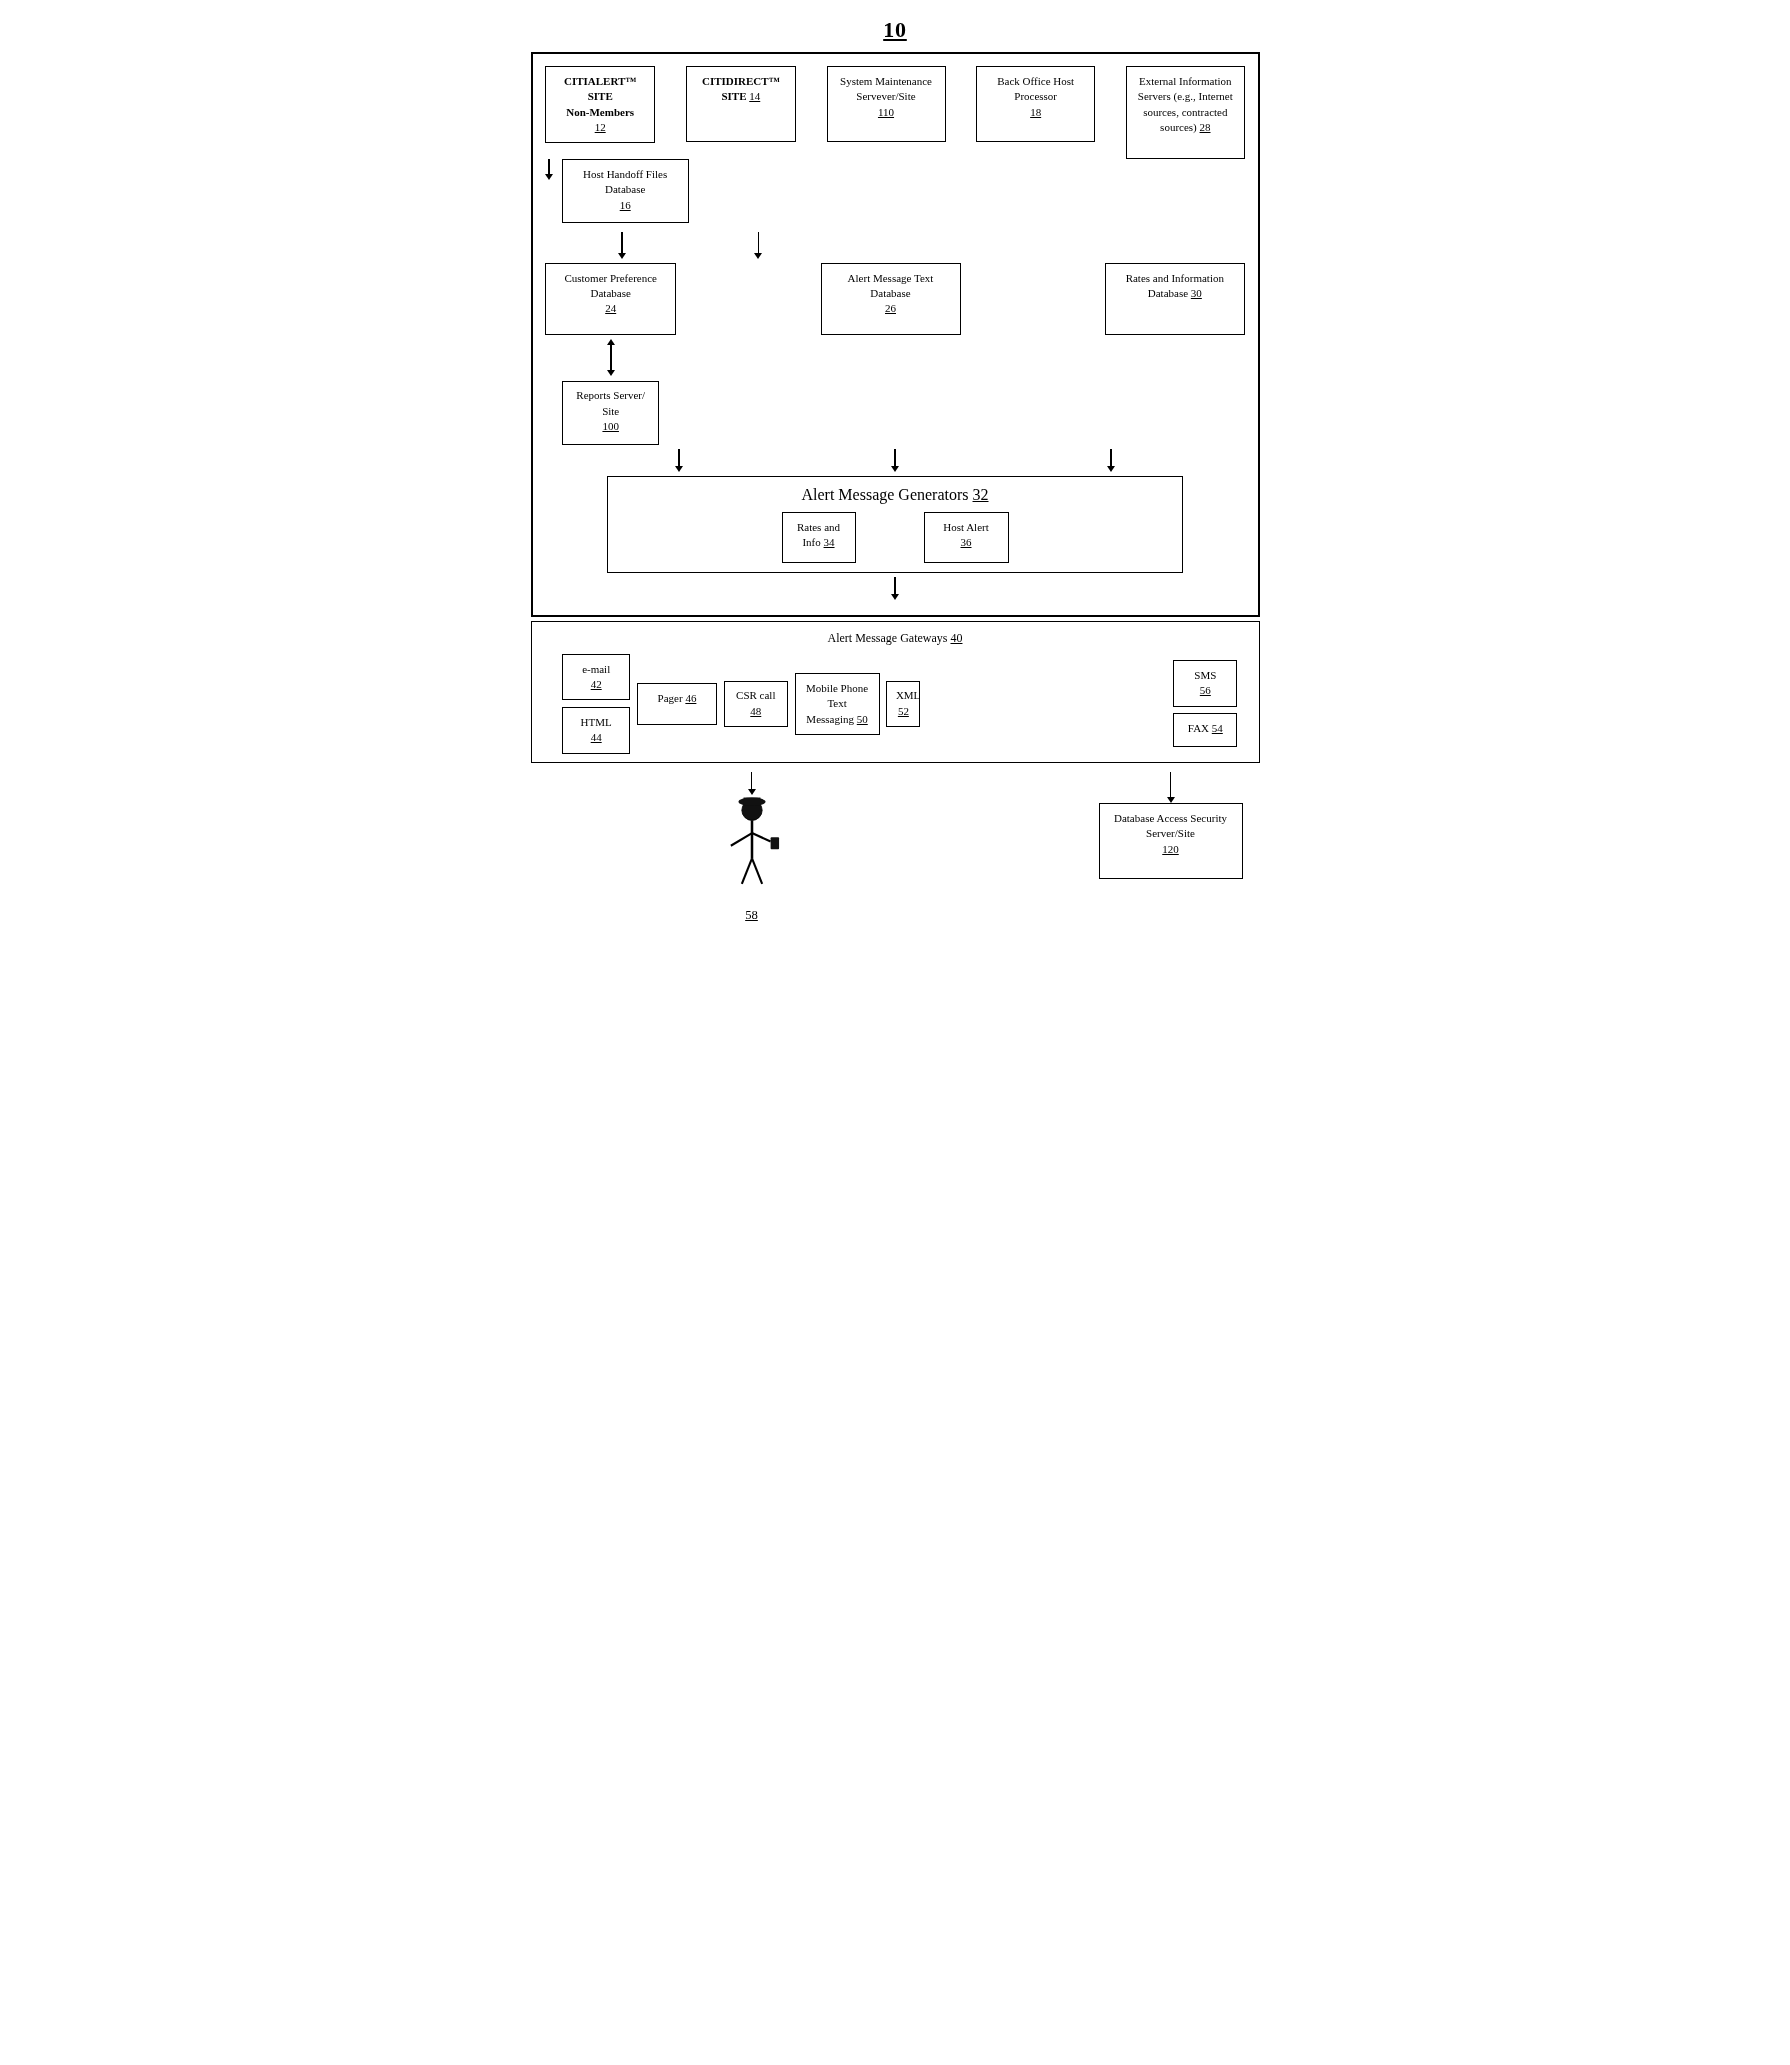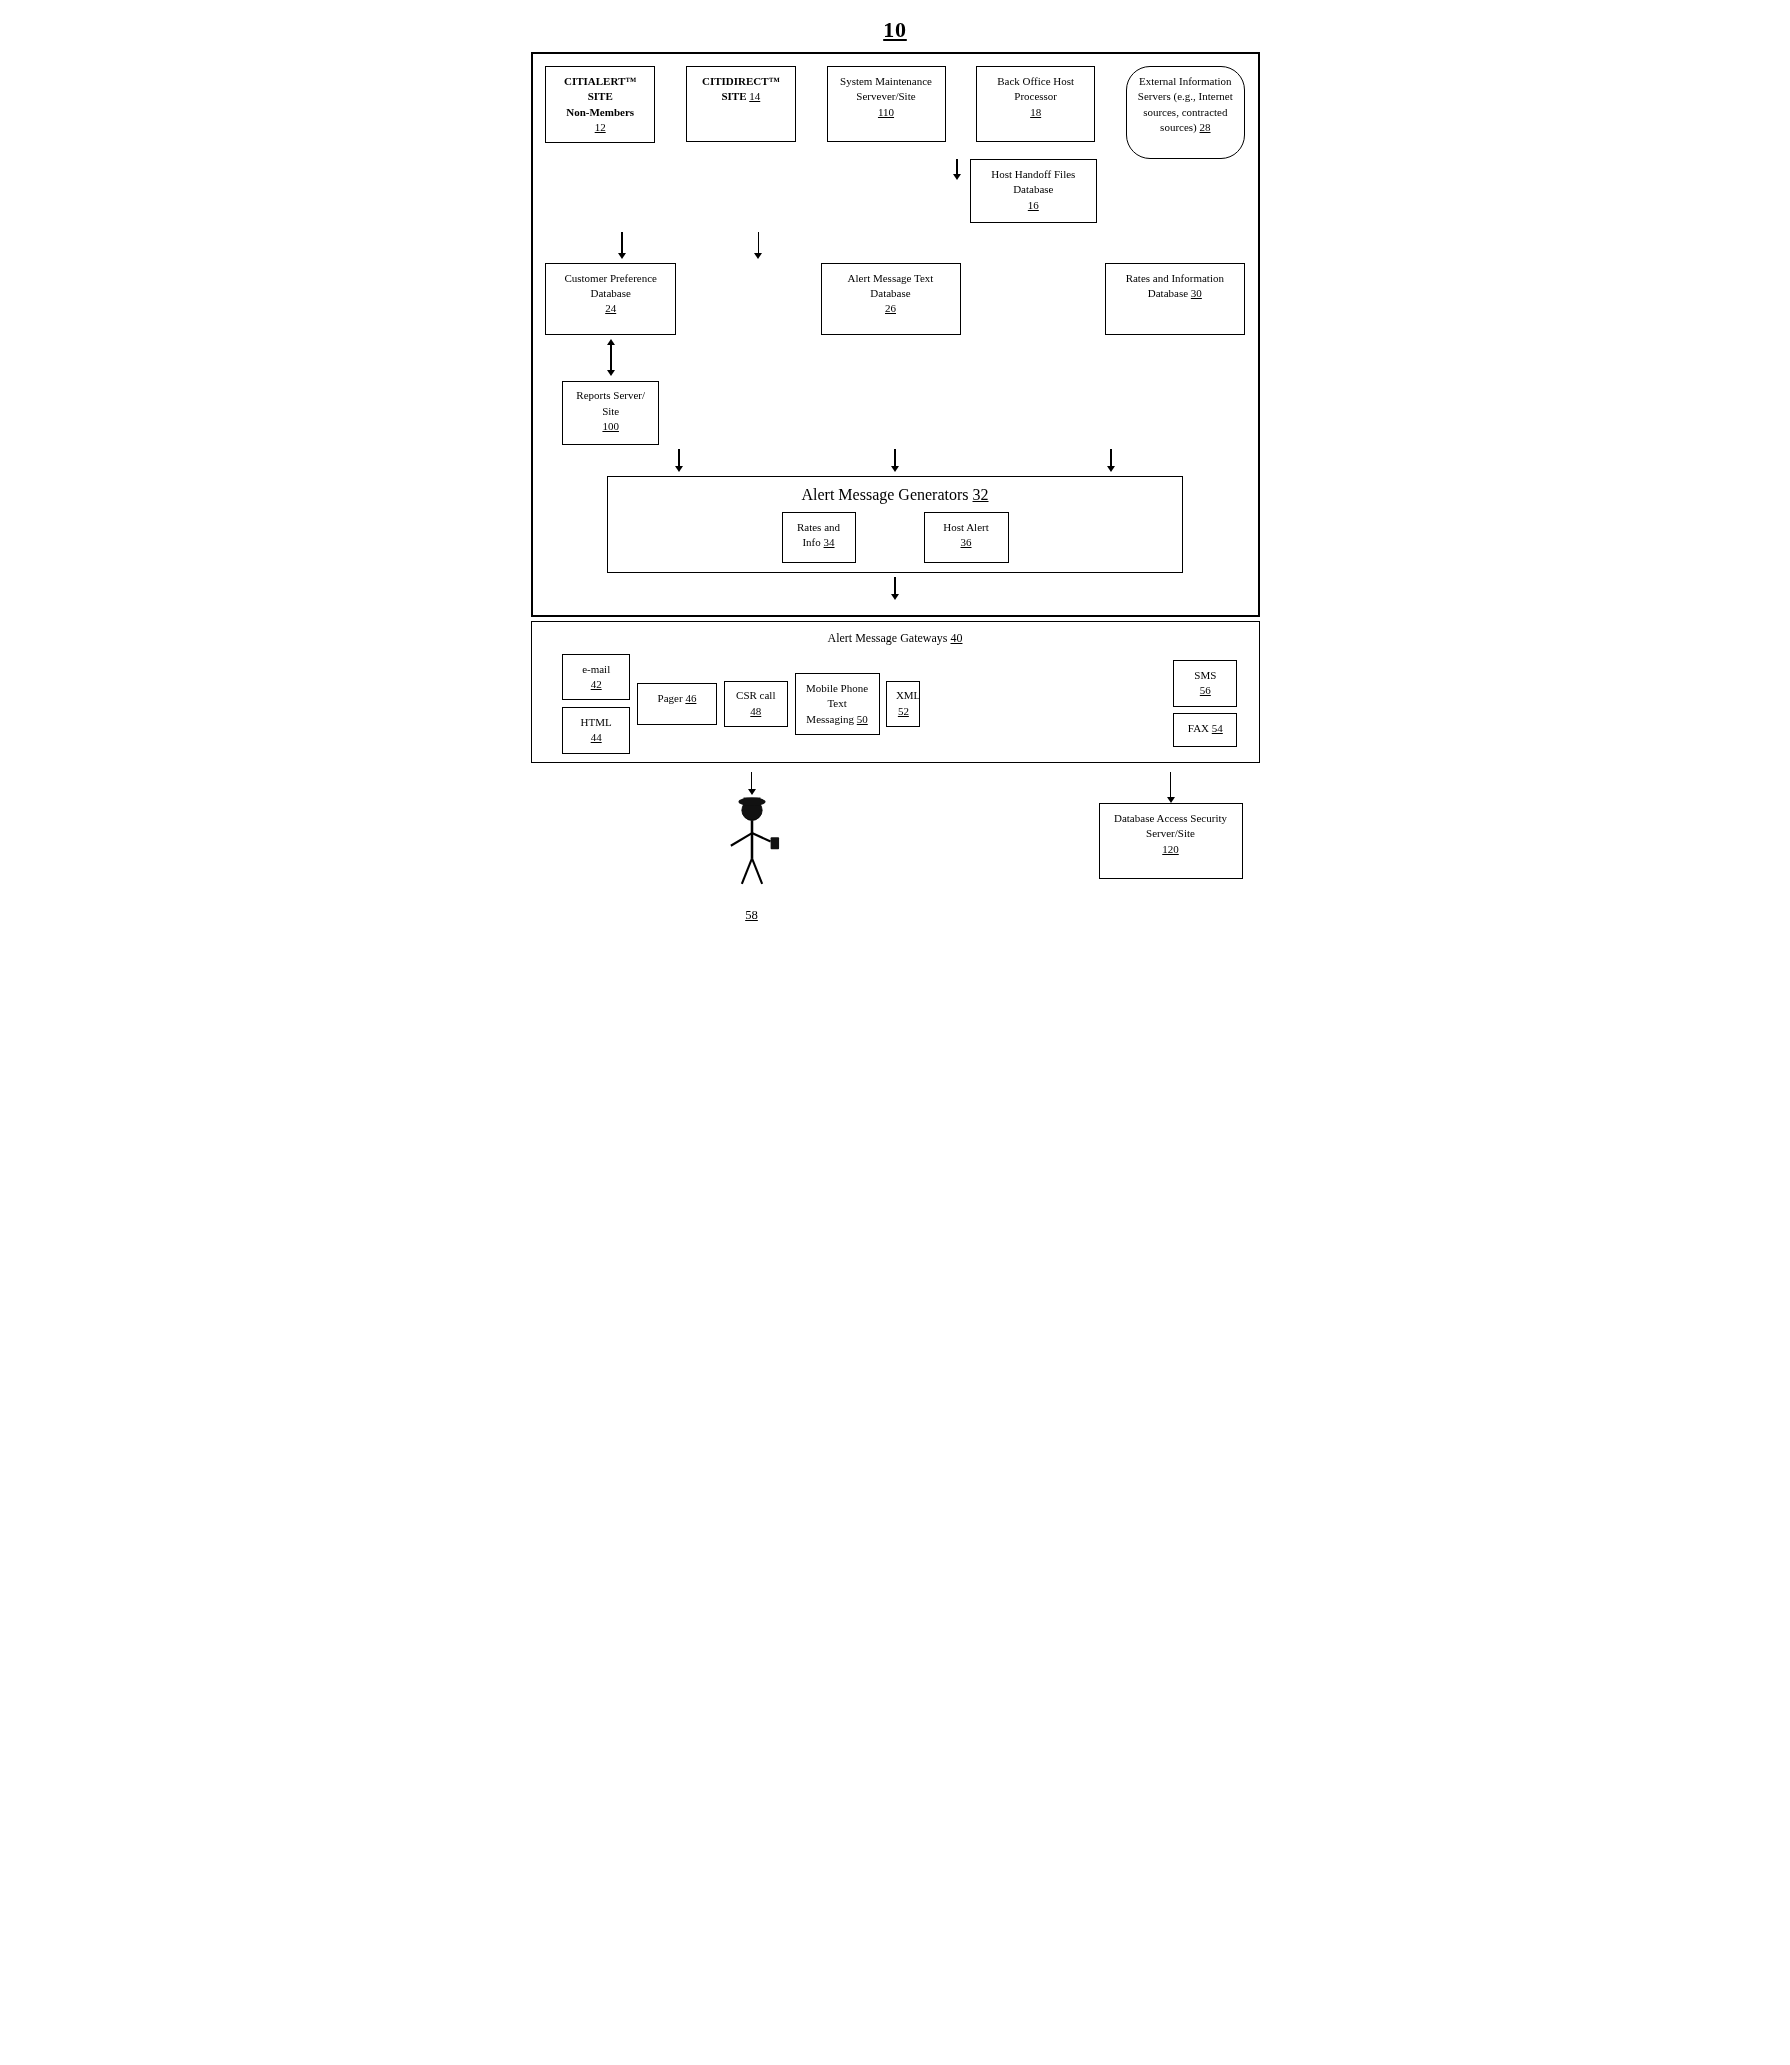--- a/index.html
+++ b/index.html
@@ -67,27 +67,27 @@
       </div>
 
       <div class="abs-node" style="position:relative; width:119px; min-height:76px; flex-shrink:0;">
         System Maintenance Servever/Site<br><u>110</u>
       </div>
 
       <div class="abs-node" style="position:relative; width:119px; min-height:76px; flex-shrink:0;">
         Back Office Host Processor<br><u>18</u>
       </div>
 
-      <div class="abs-node" style="position:relative; width:119px; min-height:93px; flex-shrink:0;border-radius:24px;">
+      <div class="abs-node" style="position:relative; width:119px; min-height:93px; flex-shrink:0;">
         External Information Servers (e.g., Internet sources, contracted sources) <u>28</u>
       </div>
 
     </div>
 
-    <div style="display:flex; justify-content:flex-end; padding-right: 148px; margin-bottom: 8.5px; margin-top: -4.2px;">
+    <div style="display:flex; padding-right: 148px; margin-bottom: 8.5px; margin-top: -4.2px;">
       <div style="display:flex; flex-direction:column; align-items:center; margin-right:8.5px;">
 
         <div style="width:1.7px; height:15.3px; background:#000;"></div>
         <div style="width:0;height:0;border-left:4.2px solid transparent;border-right:4.2px solid transparent;border-top:6px solid #000;"></div>
       </div>
       <div class="abs-node" style="position:relative; width:127px; min-height:64px;">
         Host Handoff Files Database<br><u>16</u>
       </div>
     </div>
 

